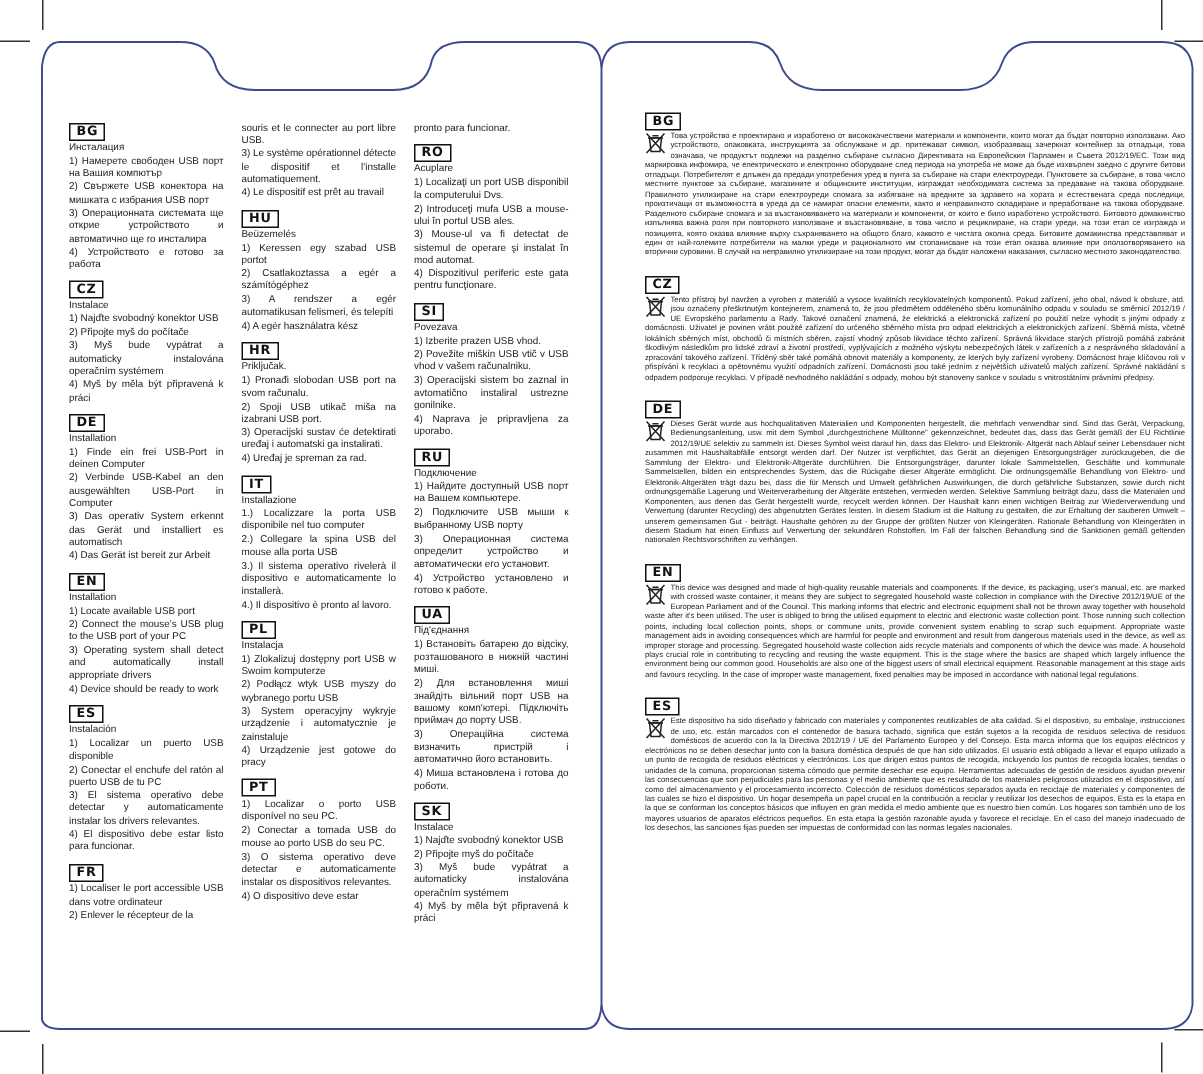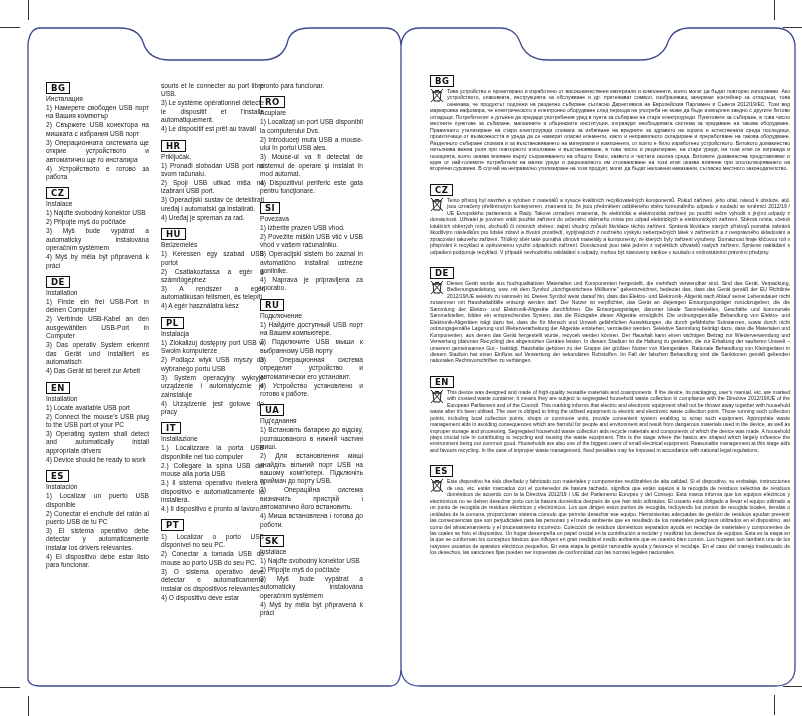--- a/index.html
+++ b/index.html
@@ -6,21 +6,21 @@
   html, body { width: 802px; height: 716px; background: #ffffff; overflow: hidden; }
   body { position: relative; font-family: "Liberation Sans", sans-serif; color: #1a1a1a; }
 
   .crop { position: absolute; background: #333; }
   .outline { position: absolute; left: 0; top: 0; width: 802px; height: 716px; pointer-events: none; }
 
   .left-panel { position: absolute; left: 28px; top: 60px; width: 375px; height: 600px; }
   .col { position: absolute; top: 22px; width: 103px; font-size: 6.6px; line-height: 8.4px; text-align: justify; }
   .col1 { left: 18px; }
   .col2 { left: 133px; }
-  .col3 { left: 232px; }
+  .col3 { left: 248px; }
 
   .badge {
     display: inline-block; border: 1.4px solid #111; padding: 0 4px; margin-top: 6px; margin-bottom: 1px;
     font-family: "DejaVu Sans", sans-serif; font-weight: bold; font-size: 8.5px; line-height: 10px;
     letter-spacing: 0.5px; color: #111; box-shadow: inset 0 0 0 0.5px #fff;
   }
   .badge.first { margin-top: 0; }
   .heading { display: block; }
   .step { display: block; margin-top: 0.6px; }
 
@@ -85,61 +85,66 @@
       <span class="step">4) Device should be ready to work</span>
     </div>
     <div>
       <span class="badge">ES</span>
       <span class="heading">Instalación</span>
       <span class="step">1) Localizar un puerto USB disponible</span>
       <span class="step">2) Conectar el enchufe del ratón al puerto USB de tu PC</span>
       <span class="step">3) El sistema operativo debe detectar y automaticamente instalar los drivers relevantes.</span>
       <span class="step">4) El dispositivo debe estar listo para funcionar.</span>
     </div>
+    <div>
+      <span class="badge">FR</span>
+      <span class="step">1) Localiser le port accessible USB dans votre ordinateur</span>
+      <span class="step">2) Enlever le récepteur de la</span>
+    </div>
   </div>
 
   <div class="col col2">
     <div>
       <span class="step" style="margin-top:0">souris et le connecter au port libre USB.</span>
       <span class="step">3) Le système opérationnel détecte le dispositif et l'installe automatiquement.</span>
       <span class="step">4) Le dispositif est prêt au travail</span>
+    </div>
+    <div>
+      <span class="badge">HU</span>
+      <span class="heading">Beüzemelés</span>
+      <span class="step">1) Keressen egy szabad USB portot</span>
+      <span class="step">2) Csatlakoztassa a egér a számítógéphez</span>
+      <span class="step">3) A rendszer a egér automatikusan felismeri, és telepíti</span>
+      <span class="step">4) A egér használatra kész</span>
     </div>
     <div>
       <span class="badge">HR</span>
       <span class="heading">Priključak.</span>
       <span class="step">1) Pronađi slobodan USB port na svom računalu.</span>
       <span class="step">2) Spoji USB utikač miša na izabrani USB port.</span>
       <span class="step">3) Operacijski sustav će detektirati uređaj i automatski ga instalirati.</span>
       <span class="step">4) Uređaj je spreman za rad.</span>
     </div>
     <div>
-      <span class="badge">HU</span>
-      <span class="heading">Beüzemelés</span>
-      <span class="step">1) Keressen egy szabad USB portot</span>
-      <span class="step">2) Csatlakoztassa a egér a számítógéphez</span>
-      <span class="step">3) A rendszer a egér automatikusan felismeri, és telepíti</span>
-      <span class="step">4) A egér használatra kész</span>
+      <span class="badge">IT</span>
+      <span class="heading">Installazione</span>
+      <span class="step">1.) Localizzare la porta USB disponibile nel tuo computer</span>
+      <span class="step">2.) Collegare la spina USB del mouse alla porta USB</span>
+      <span class="step">3.) Il sistema operativo rivelerà il dispositivo e automaticamente lo installerà.</span>
+      <span class="step">4.) Il dispositivo è pronto al lavoro.</span>
     </div>
     <div>
       <span class="badge">PL</span>
       <span class="heading">Instalacja</span>
       <span class="step">1) Zlokalizuj dostępny port USB w Swoim komputerze</span>
       <span class="step">2) Podłącz wtyk USB myszy do wybranego portu USB</span>
       <span class="step">3) System operacyjny wykryje urządzenie i automatycznie je zainstaluje</span>
       <span class="step">4) Urządzenie jest gotowe do pracy</span>
     </div>
     <div>
-      <span class="badge">IT</span>
-      <span class="heading">Installazione</span>
-      <span class="step">1.) Localizzare la porta USB disponibile nel tuo computer</span>
-      <span class="step">2.) Collegare la spina USB del mouse alla porta USB</span>
-      <span class="step">3.) Il sistema operativo rivelerà il dispositivo e automaticamente lo installerà.</span>
-      <span class="step">4.) Il dispositivo è pronto al lavoro.</span>
-    </div>
-    <div>
       <span class="badge">PT</span>
       <span class="step">1) Localizar o porto USB disponível no seu PC.</span>
       <span class="step">2) Conectar a tomada USB do mouse ao porto USB do seu PC.</span>
       <span class="step">3) O sistema operativo deve detectar e automaticamente instalar os dispositivos relevantes.</span>
       <span class="step">4) O dispositivo deve estar</span>
     </div>
   </div>
 
   <div class="col col3">
     <div>

